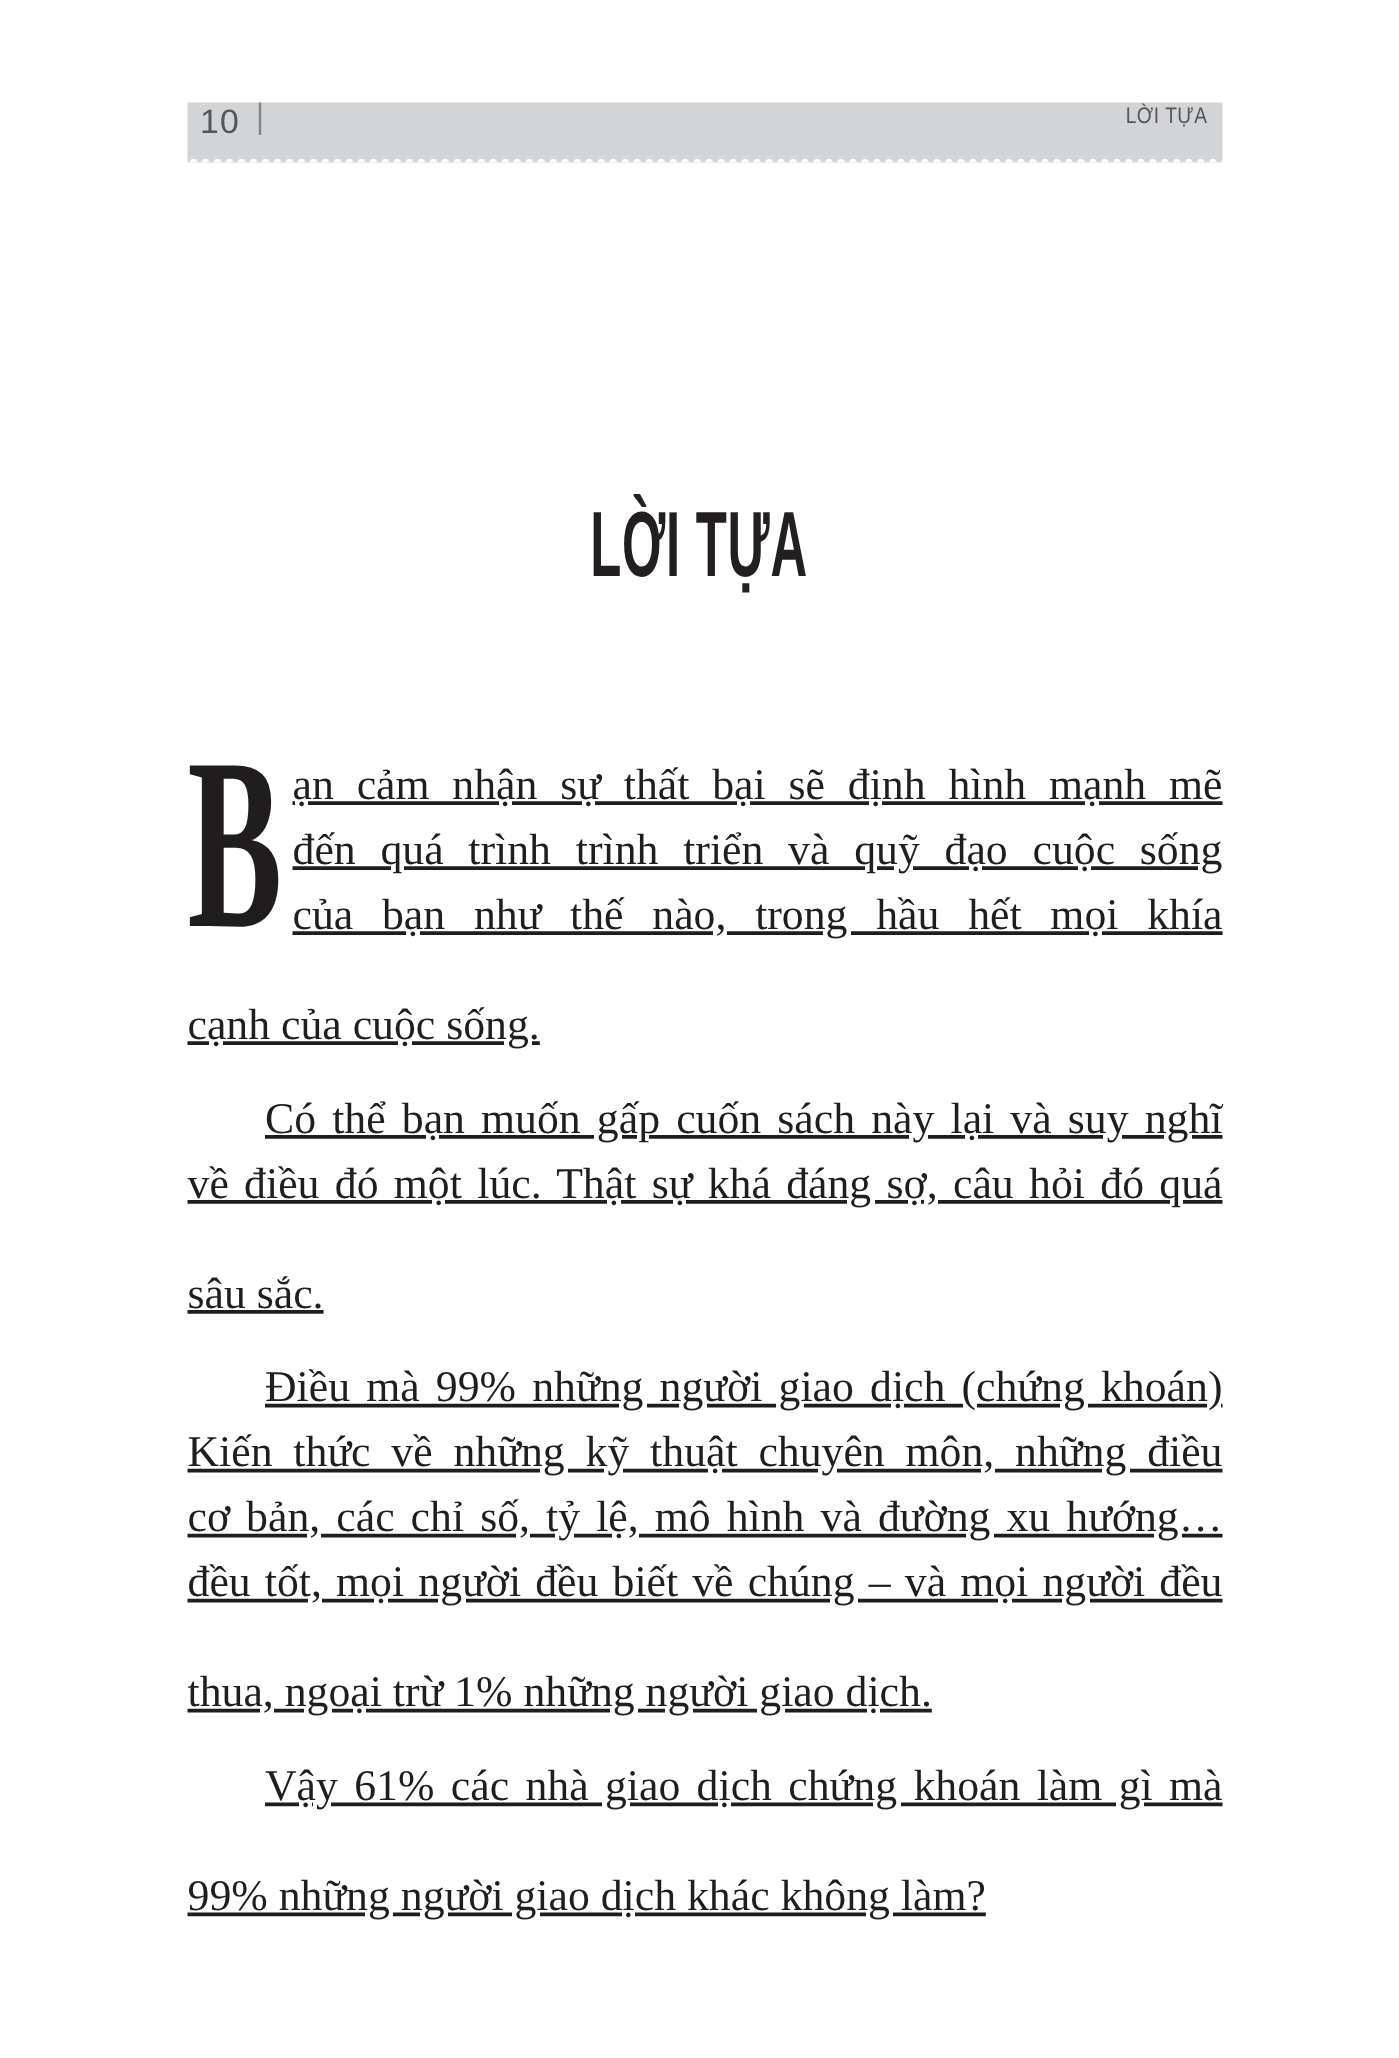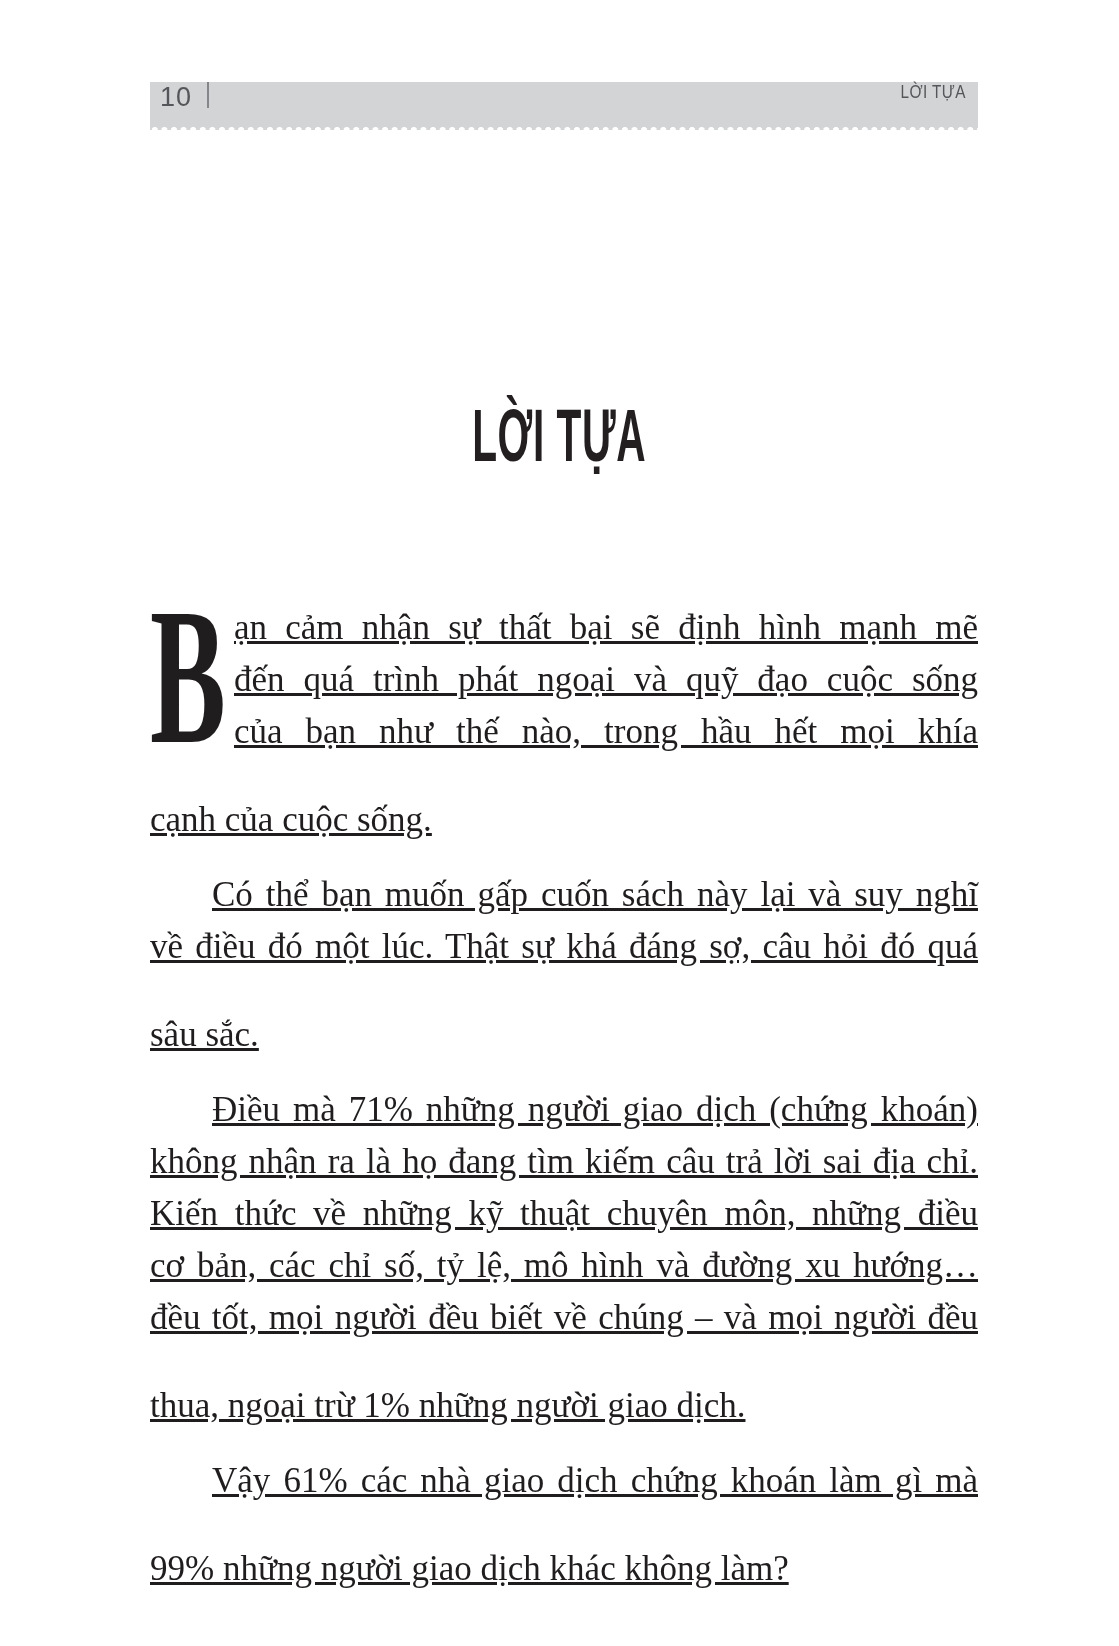--- a/index.html
+++ b/index.html
@@ -91,38 +91,37 @@
   <h1 class="chapter-title">
     <span class="cond">LỜI TỰA</span>
   </h1>
 
   <main class="body-text">
 
     <p class="para first">
       <span class="dropcap">B</span>
       <span class="lines">
           <span class="tline">ạn cảm nhận sự thất bại sẽ định hình mạnh mẽ</span>
-          <span class="tline">đến quá trình phát ngoại và quỹ đạo cuộc sống</span>
+          <span class="tline">đến quá trình trình triển và quỹ đạo cuộc sống</span>
           <span class="tline">của bạn như thế nào, trong hầu hết mọi khía</span>
           <span class="tline last">cạnh của cuộc sống.</span>
         </span>
     </p>
 
     <p class="para indent">
       <span class="lines">
           <span class="tline">Có thể bạn muốn gấp cuốn sách này lại và suy nghĩ</span>
           <span class="tline">về điều đó một lúc. Thật sự khá đáng sợ, câu hỏi đó quá</span>
           <span class="tline last">sâu sắc.</span>
         </span>
     </p>
 
     <p class="para indent">
       <span class="lines">
-          <span class="tline">Điều mà 71% những người giao dịch (chứng khoán)</span>
-          <span class="tline">không nhận ra là họ đang tìm kiếm câu trả lời sai địa chỉ.</span>
+          <span class="tline">Điều mà 99% những người giao dịch (chứng khoán)</span>
           <span class="tline">Kiến thức về những kỹ thuật chuyên môn, những điều</span>
           <span class="tline">cơ bản, các chỉ số, tỷ lệ, mô hình và đường xu hướng…</span>
           <span class="tline">đều tốt, mọi người đều biết về chúng – và mọi người đều</span>
           <span class="tline last">thua, ngoại trừ 1% những người giao dịch.</span>
         </span>
     </p>
 
     <p class="para indent">
       <span class="lines">
           <span class="tline">Vậy 61% các nhà giao dịch chứng khoán làm gì mà</span>

